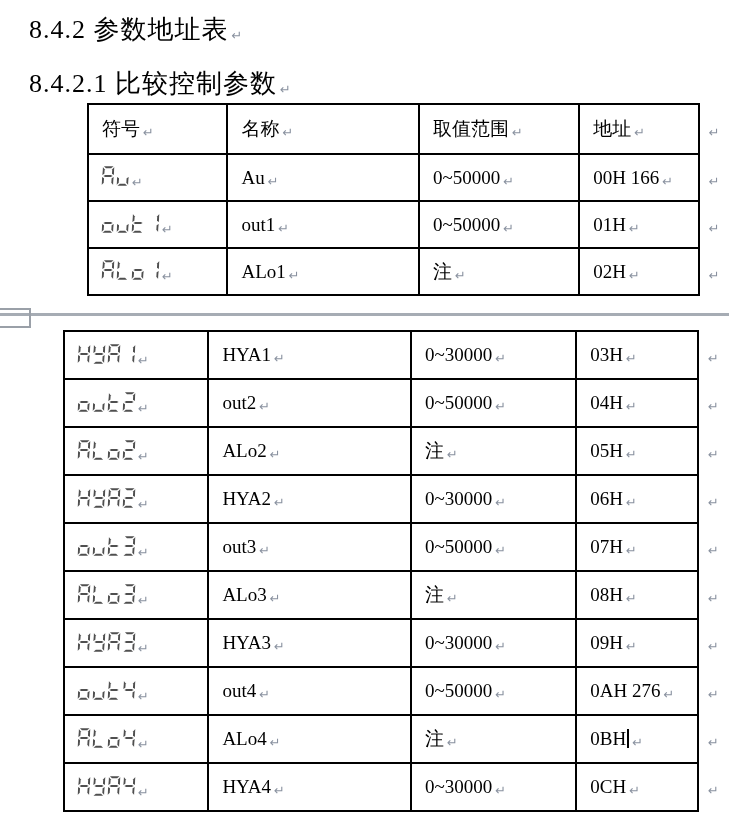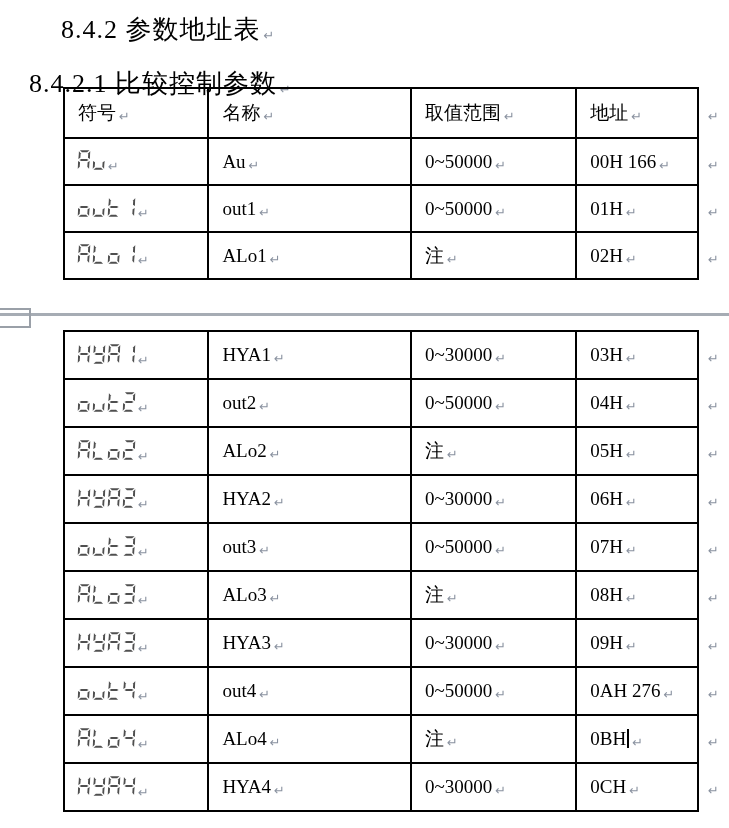--- a/index.html
+++ b/index.html
@@ -4,32 +4,32 @@
 <style>
   html,body{margin:0;padding:0;}
   body{
     width:729px;height:828px;background:#ffffff;color:#000;
     font-family:"Liberation Serif","DejaVu Serif",serif;
     -webkit-font-smoothing:antialiased;
   }
   .page{position:relative;width:729px;height:828px;overflow:hidden;background:#fff;}
 
   .heading{position:absolute;left:29px;font-size:26px;letter-spacing:1px;white-space:nowrap;}
-  .h1{top:12px;margin-left:32px;}
+  .h1{top:12px;}
   .h2{top:66px;}
 
   
   .pmark{
     color:#8a92a0;font-size:13px;margin-left:3px;
     font-family:"DejaVu Sans",sans-serif;
     position:relative;top:2px;display:inline-block;
   }
 
   table{position:absolute;left:63px;border-collapse:collapse;table-layout:fixed;}
-  #t1{top:87px;}
+  #t1{top:103px;margin-left:24px;}
   #t2{top:330px;}
   th,td{
     border:2px solid #000;overflow:hidden;white-space:nowrap;
     font-size:19px;font-weight:normal;text-align:left;vertical-align:middle;
     padding:0 0 0 13px;
   }
   #t1 th{height:48px;}
   #t1 td{height:45px;}
   #t2 td{height:46px;}
   td.ghost,th.ghost{border:none;background:#fff;padding:0 0 0 6px;}

